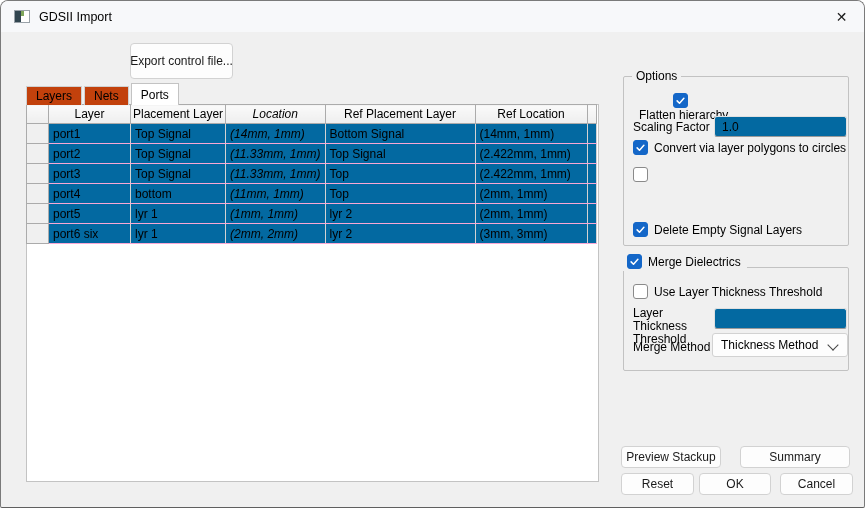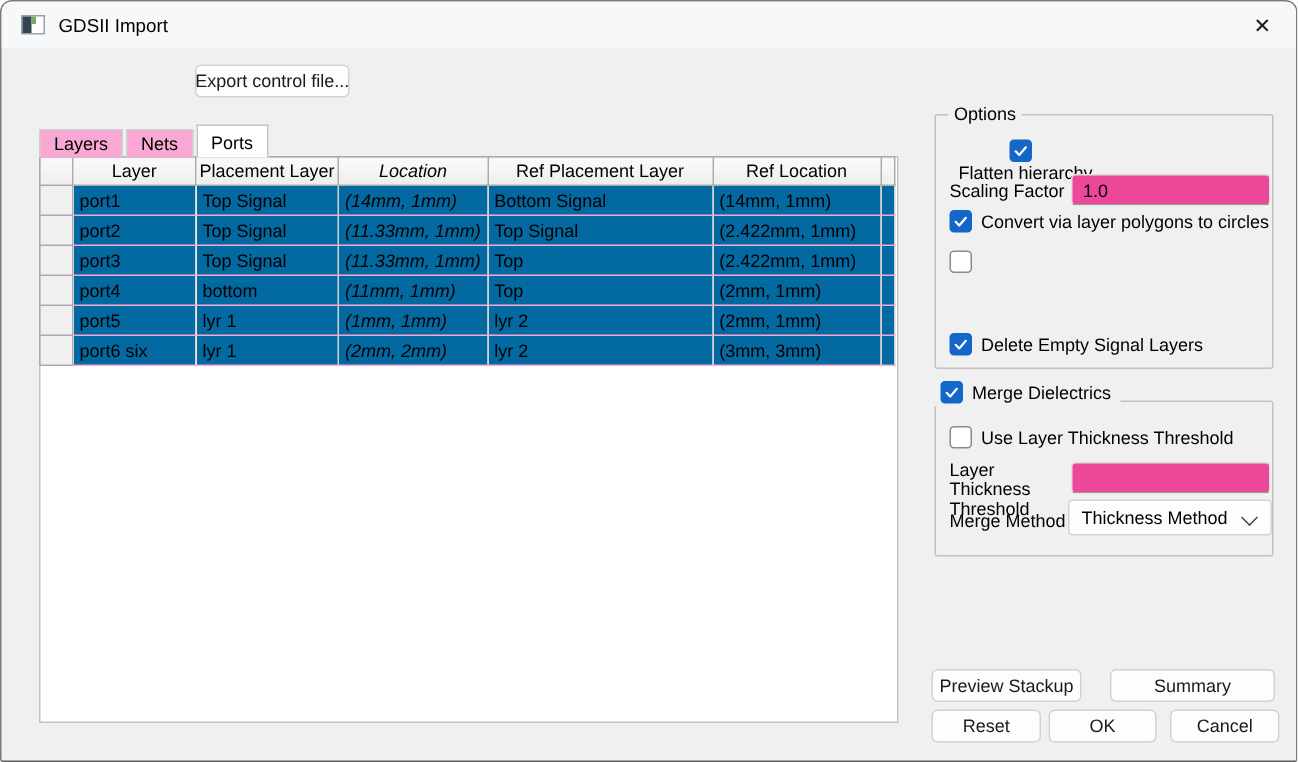--- a/index.html
+++ b/index.html
@@ -40,27 +40,27 @@
   
   .btn{
     position:absolute;box-sizing:border-box;
     background:#fdfdfd;border:1px solid #d2d2d2;border-radius:4px;
     font-size:12px;color:#1a1a1a;
     display:flex;align-items:center;justify-content:center;
     cursor:pointer;white-space:nowrap;
   }
   
   #btn-import{left:12px;top:42px;width:110px;height:22px;}
-  #btn-export{left:129px;top:42px;width:103px;height:22px;}
+  #btn-export{left:129px;top:42px;width:103px;height:36px;}
   
   #tab-strip{position:absolute;left:25px;top:82px;height:22px;display:flex;align-items:flex-end;z-index:3;}
   .tab{
     box-sizing:border-box;height:19px;padding:0 9px;
     display:flex;align-items:center;justify-content:center;
-    font-size:12px;color:#000;background:#f9a8d4;
+    font-size:12px;color:#000;background:#c2410c;
     border:1px solid #d0d0d0;border-bottom:none;cursor:pointer;
     margin-right:2px;
   }
   .tab.active{
     height:22px;background:#ffffff;border:1px solid #c3c3c3;border-bottom:none;
     position:relative;z-index:4;
   }
   
   #tab-panel{
     position:absolute;left:25px;top:103px;width:573px;height:378px;
@@ -113,21 +113,21 @@
   .cb-row .cb svg{visibility:hidden;}
   .cb-row.checked .cb{background:var(--accent,#1467c8);border-color:var(--accent,#1467c8);}
   .cb-row.checked .cb svg{visibility:visible;}
   .cb-label{margin-left:6px;font-size:12px;color:#000;white-space:nowrap;}
   
   #merge-label-row.cb-row{position:absolute;}
   
   .field-label{position:absolute;font-size:12px;color:#000;}
   .textbox{
     position:absolute;box-sizing:border-box;height:21px;
-    background:#ec4899;border:1px solid #e0e0e0;border-bottom:1px solid #9a9a9a;
+    background:#0369a1;border:1px solid #e0e0e0;border-bottom:1px solid #9a9a9a;
     border-radius:3px;font-family:"Liberation Sans",sans-serif;
     font-size:12px;color:#000;padding:0 7px;outline:none;
   }
   .combobox{
     position:absolute;box-sizing:border-box;height:24px;
     background:#fdfdfd;border:1px solid #d2d2d2;border-radius:3px;
     display:flex;align-items:center;padding:0 24px 0 8px;
     font-size:12px;color:#000;cursor:pointer;white-space:nowrap;
   }
   .combobox .chevron{

